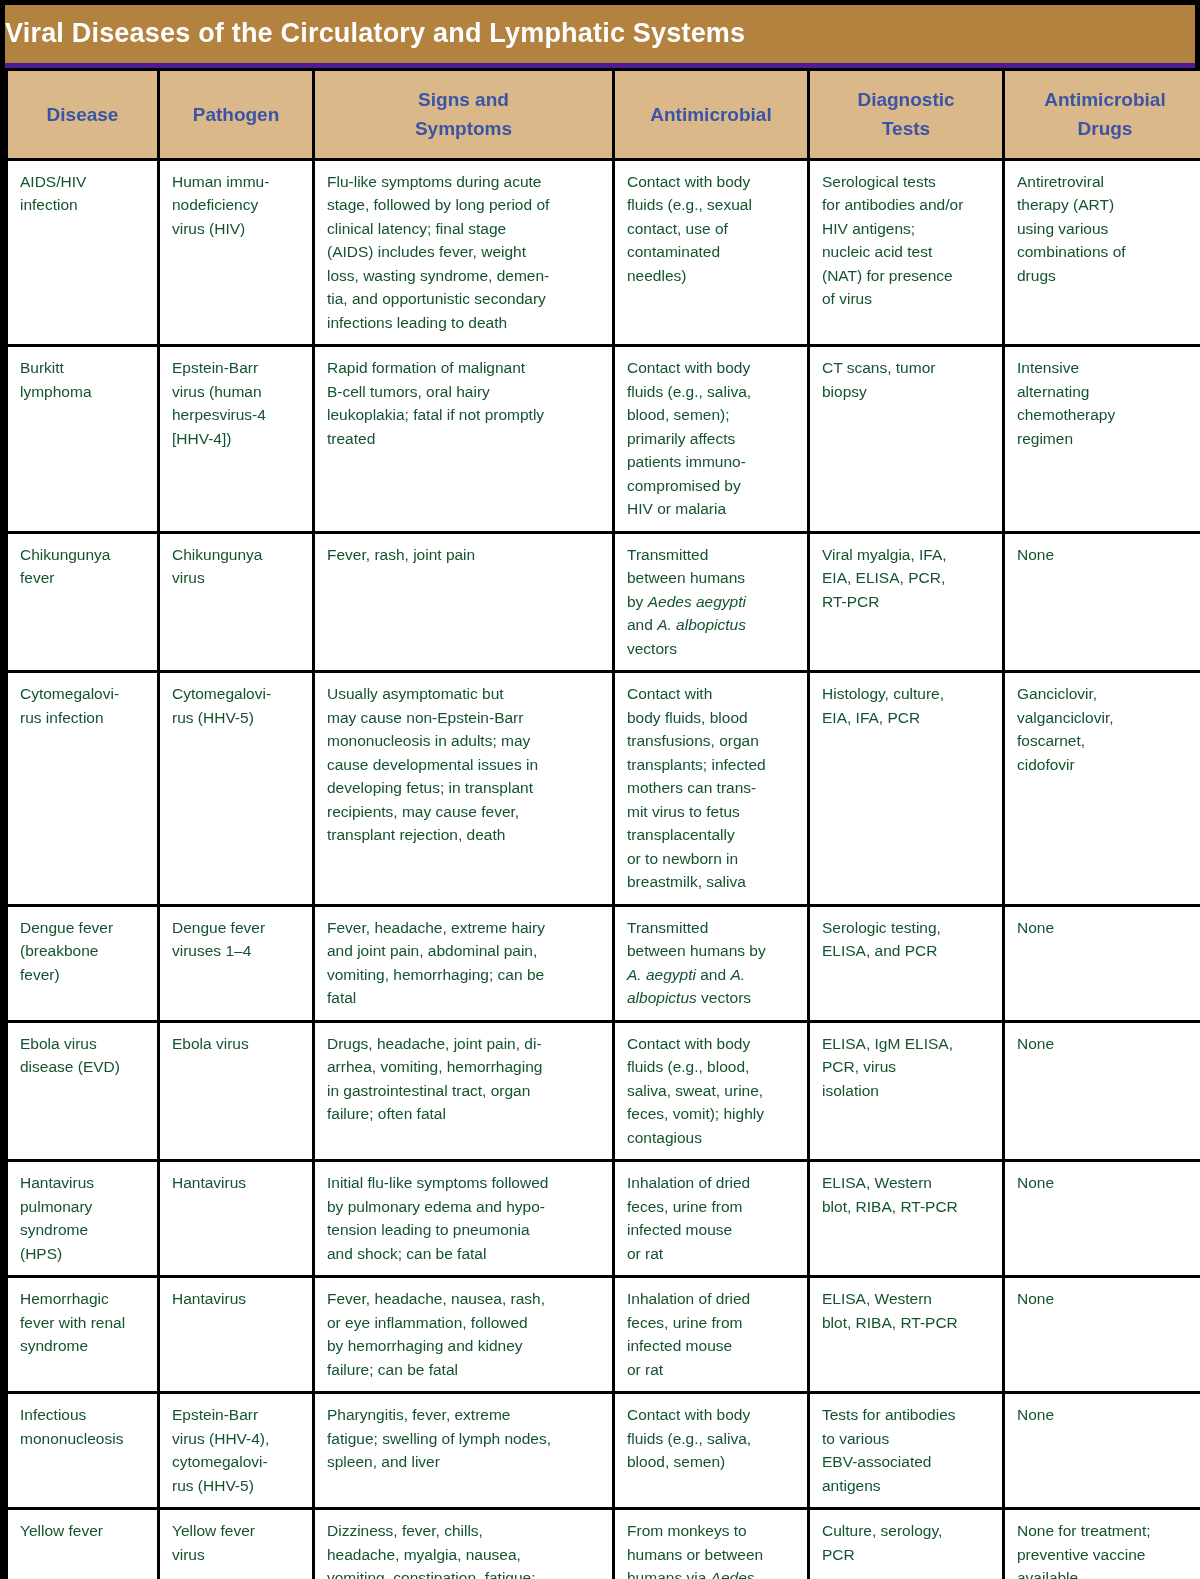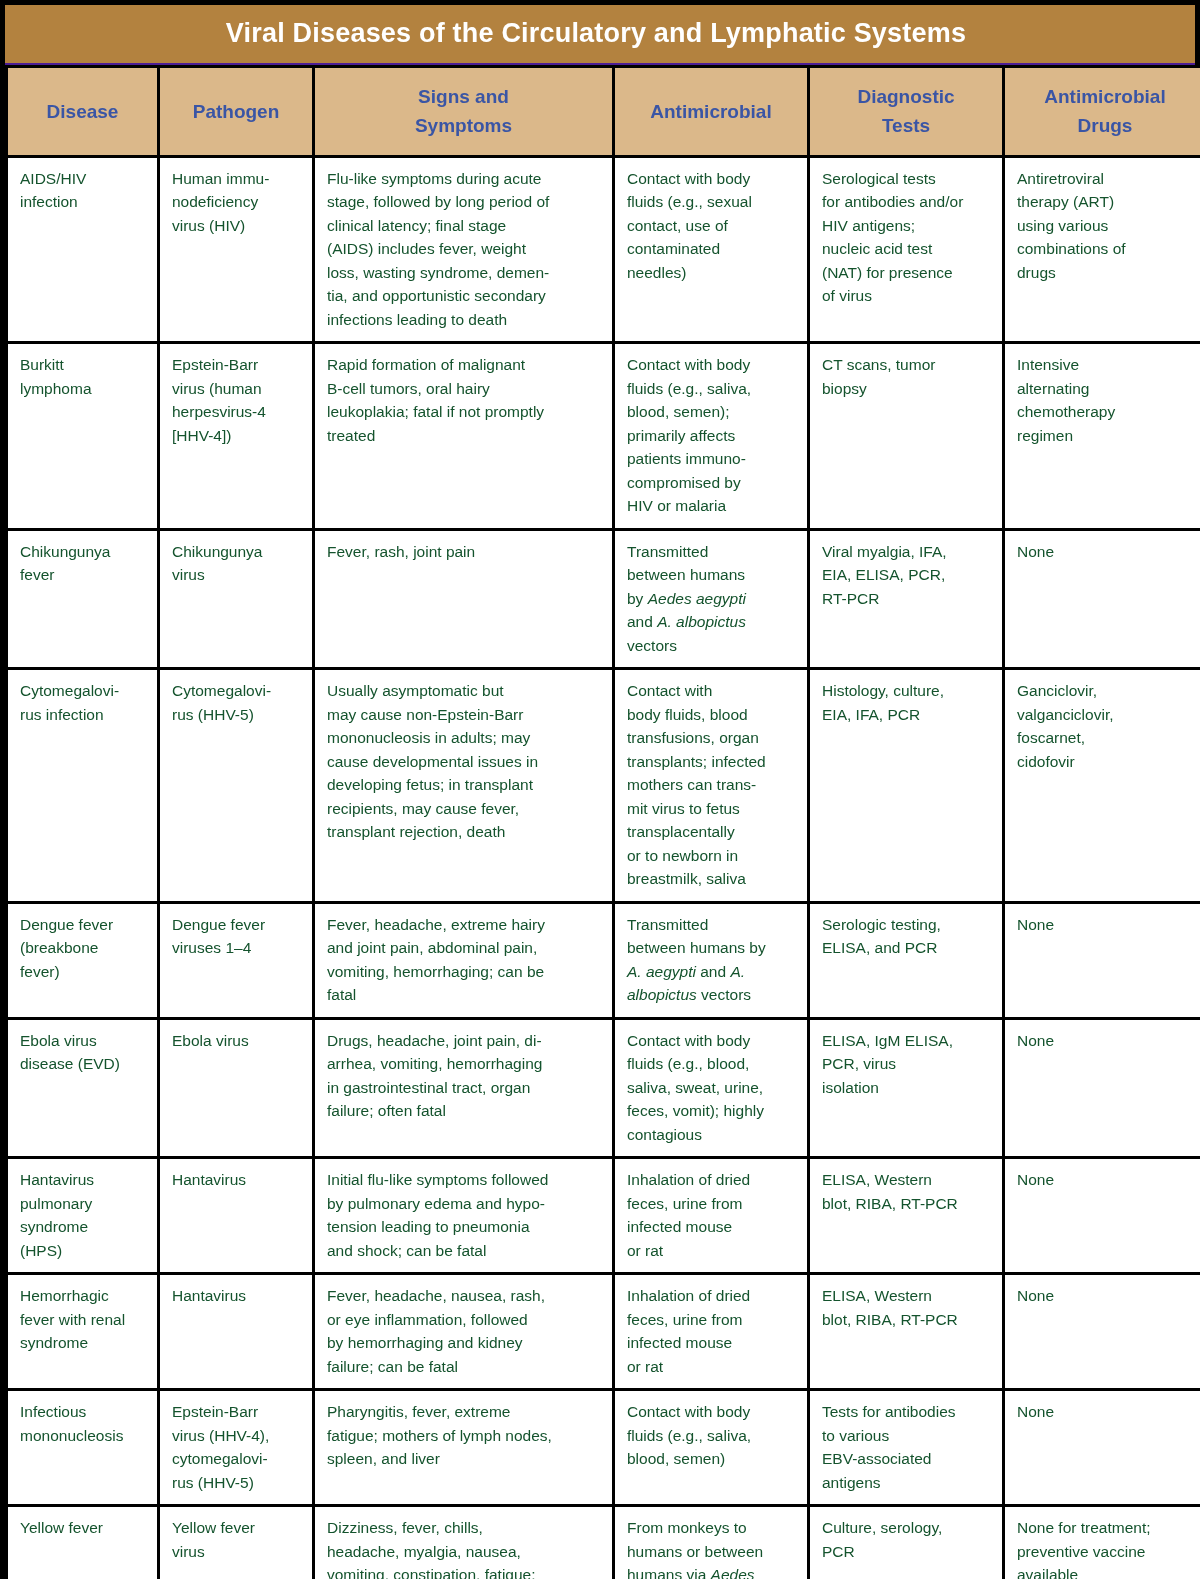--- a/index.html
+++ b/index.html
@@ -12,23 +12,22 @@
     width: 1200px;
     box-sizing: border-box;
     border: 5px solid #000000;
     background: #ffffff;
   }
   .table-title {
     background: #B3823F;
     color: #ffffff;
     font-size: 27px;
     font-weight: bold;
-    text-align: center;
     padding: 13px 8px 14px 0;
-    border-bottom: 2px solid #4c1d95;
+    border-bottom: 5px solid #4c1d95;
     letter-spacing: 0.2px;
   }
   table.viral-table {
     width: 100%;
     border-collapse: collapse;
     table-layout: fixed;
   }
   table.viral-table th {
     background: #DBB88A;
     color: #3A55A5;
@@ -259,21 +258,21 @@
           <td>None</td>
         </tr>
         <tr>
           <td>Infectious
 mononucleosis</td>
           <td>Epstein-Barr
 virus (HHV-4),
 cytomegalovi-
 rus (HHV-5)</td>
           <td>Pharyngitis, fever, extreme
-fatigue; mothers of lymph nodes,
+fatigue; swelling of lymph nodes,
 spleen, and liver</td>
           <td>Contact with body
 fluids (e.g., saliva,
 blood, semen)</td>
           <td>Tests for antibodies
 to various
 EBV-associated
 antigens</td>
           <td>None</td>
         </tr>

